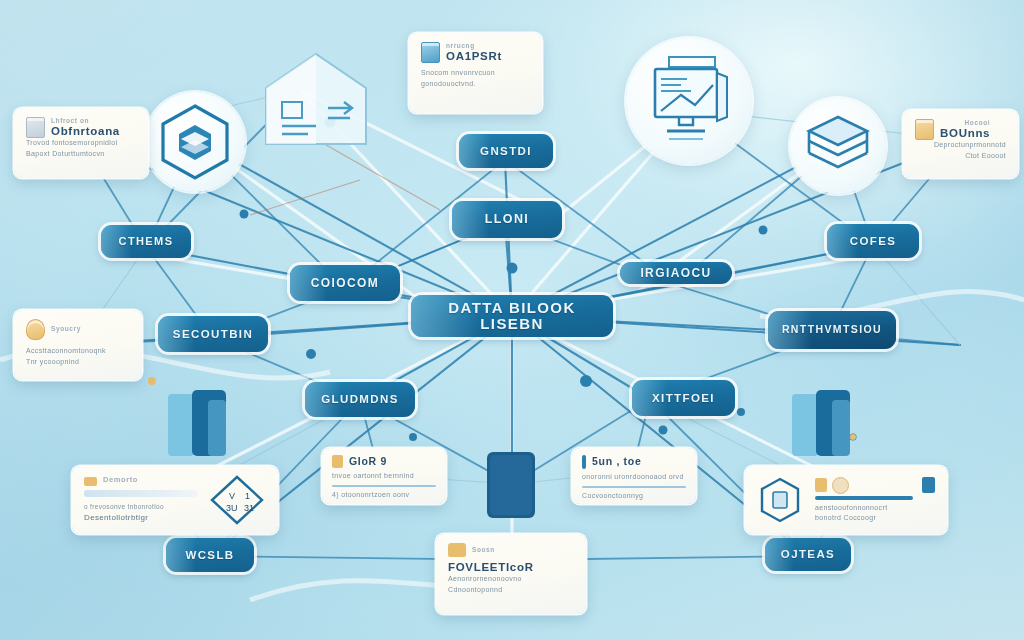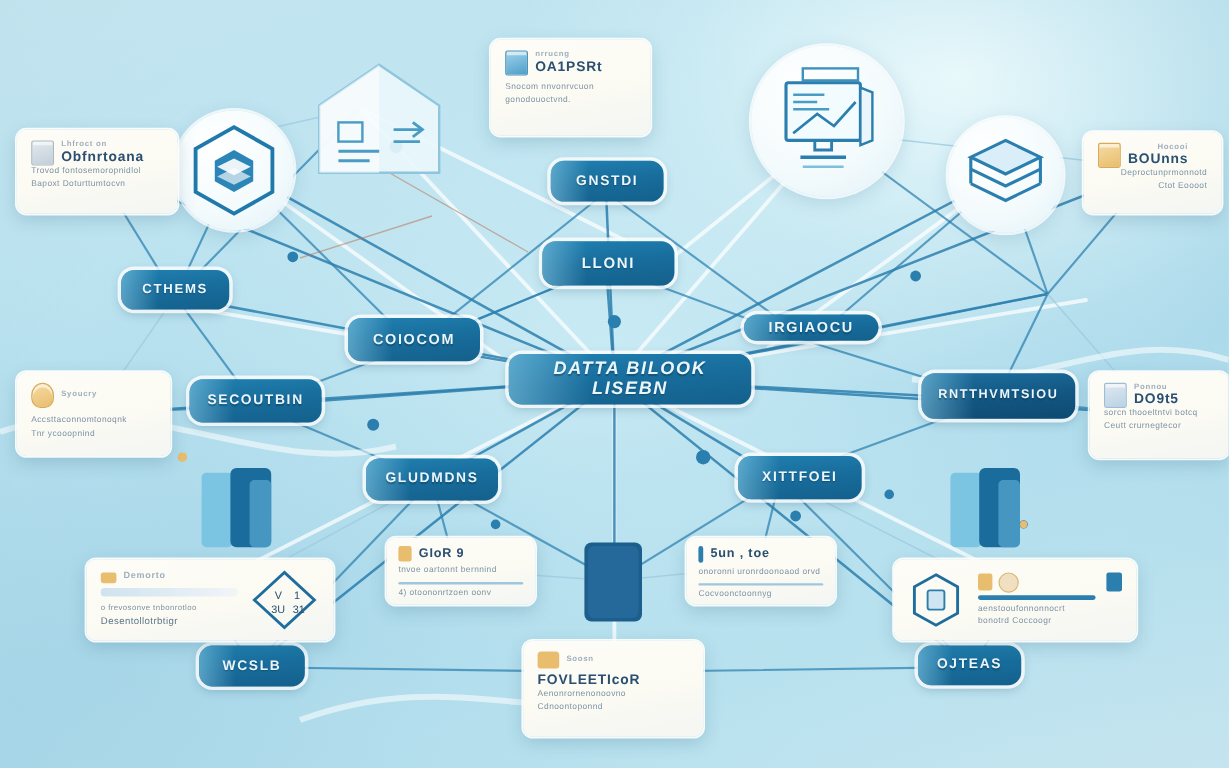--- a/index.html
+++ b/index.html
@@ -236,49 +236,52 @@
 
   <div class="circle-art" style="left:790px;top:98px;width:96px;height:96px;">
     <svg width="70" height="70" viewBox="0 0 70 70">
       <path d="M35 6 L64 20 L35 34 L6 20 Z" fill="#d9eef8" stroke="#2b7fae" stroke-width="2.6"></path>
       <path d="M6 30 L35 44 L64 30" fill="none" stroke="#2b7fae" stroke-width="2.6"></path>
       <path d="M6 42 L35 56 L64 42" fill="none" stroke="#2b7fae" stroke-width="2.6"></path>
       <path d="M6 20 v22 M64 20 v22" stroke="#2b7fae" stroke-width="2.6"></path>
     </svg>
   </div>
 
-  <div class="node" style="left:424px;top:295px;width:202px;height:42px;font-size:15px;font-style:italic;">
+  <div class="node" style="left:411px;top:295px;width:202px;height:42px;font-size:15px;">
     <span>DATTA BILOOK LISEBN</span>
   </div>
 
   <div class="node" style="left:459px;top:134px;width:94px;height:34px;font-size:11.5px;">
     <span>GNSTDI</span>
   </div>
   <div class="node" style="left:452px;top:201px;width:110px;height:37px;font-size:12.5px;">
     <span>LLONI</span>
   </div>
   <div class="node" style="left:101px;top:225px;width:90px;height:33px;font-size:11px;">
     <span>CTHEMS</span>
   </div>
   <div class="node" style="left:290px;top:265px;width:110px;height:36px;font-size:12px;">
     <span>COIOCOM</span>
   </div>
   <div class="node" style="left:620px;top:262px;width:112px;height:22px;font-size:12px;">
     <span>IRGIAOCU</span>
   </div>
+  <div class="node" style="left:827px;top:224px;width:92px;height:34px;font-size:11.5px;">
+    <span>COFES</span>
+  </div>
   <div class="node dark" style="left:768px;top:311px;width:128px;height:38px;font-size:10.5px;">
     <span>RNTTHVMTSIOU</span>
   </div>
   <div class="node" style="left:158px;top:316px;width:110px;height:36px;font-size:11.5px;">
     <span>SECOUTBIN</span>
   </div>
   <div class="node" style="left:305px;top:382px;width:110px;height:35px;font-size:11.5px;">
     <span>GLUDMDNS</span>
   </div>
-  <div class="node" style="left:615px;top:380px;width:103px;height:36px;font-size:11.5px;">
+  <div class="node" style="left:632px;top:380px;width:103px;height:36px;font-size:11.5px;">
     <span>XITTFOEI</span>
   </div>
   <div class="node" style="left:166px;top:538px;width:88px;height:34px;font-size:11.5px;">
     <span>WCSLB</span>
   </div>
   <div class="node" style="left:765px;top:538px;width:86px;height:33px;font-size:11.5px;">
     <span>OJTEAS</span>
   </div>
 
   <div class="card" style="left:14px;top:108px;width:134px;height:70px;">
@@ -319,31 +322,20 @@
 
   <div class="card" style="left:14px;top:310px;width:128px;height:70px;">
     <div class="hdr">
       <div class="thumb amber" style="border-radius:50% 50% 40% 40%"></div>
       <div class="eyebrow" style="padding-top:6px">Syoucry</div>
     </div>
     <div class="ln" style="margin-top:6px">Accsttaconnomtonoqnk</div>
     <div class="ln">Tnr ycooopnind</div>
   </div>
 
-  <div class="card" style="left:908px;top:310px;width:116px;height:72px;">
-    <div class="hdr">
-      <div class="thumb"></div>
-      <div>
-        <div class="eyebrow">Ponnou</div>
-        <div class="ttl">DO9t5</div>
-      </div>
-    </div>
-    <div class="ln">sorcn thooeltntvi botcq</div>
-    <div class="ln">Ceutt crurnegtecor</div>
-  </div>
 
   <div class="card" style="left:72px;top:466px;width:206px;height:68px;display:flex;gap:10px;">
     <div style="flex:1;min-width:0;">
       <div class="hdr">
         <div style="width:13px;height:9px;border-radius:2px;background:#e8bd6d;margin-top:2px"></div>
         <div class="eyebrow" style="font-size:7.5px">Demorto</div>
       </div>
       <div class="bar"></div>
       <div class="ln" style="font-size:6.5px">o frevosonve tnbonrotloo</div>
       <div class="ln" style="font-size:8px;color:#5d7689">Desentollotrbtigr</div>

